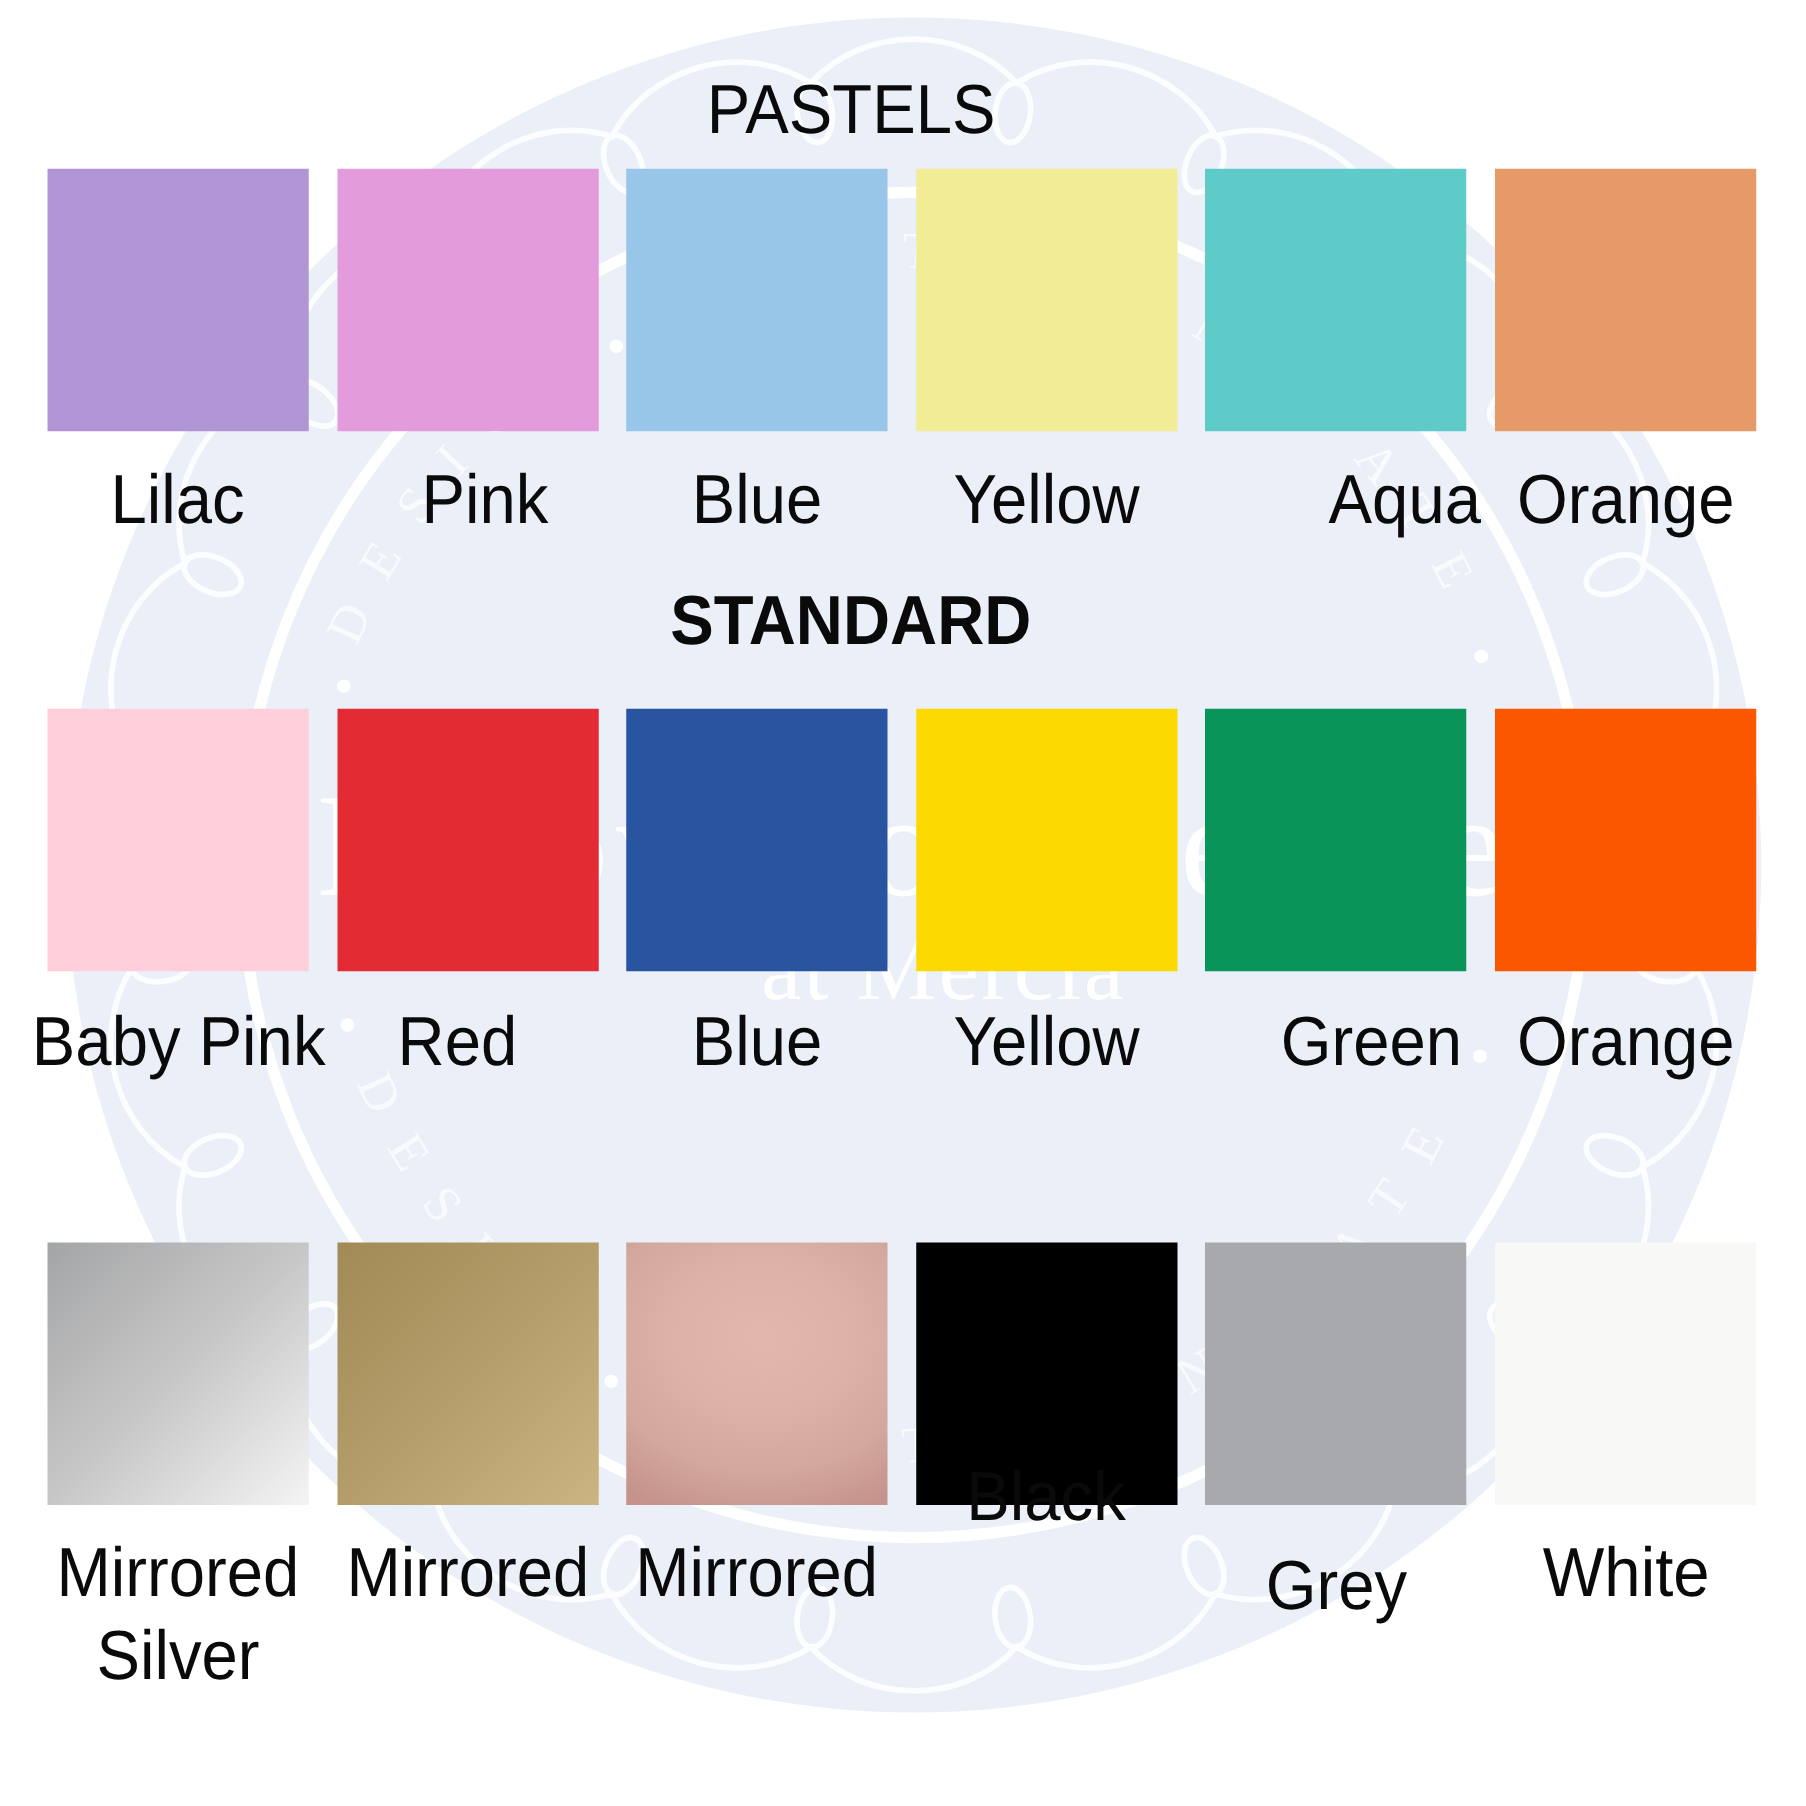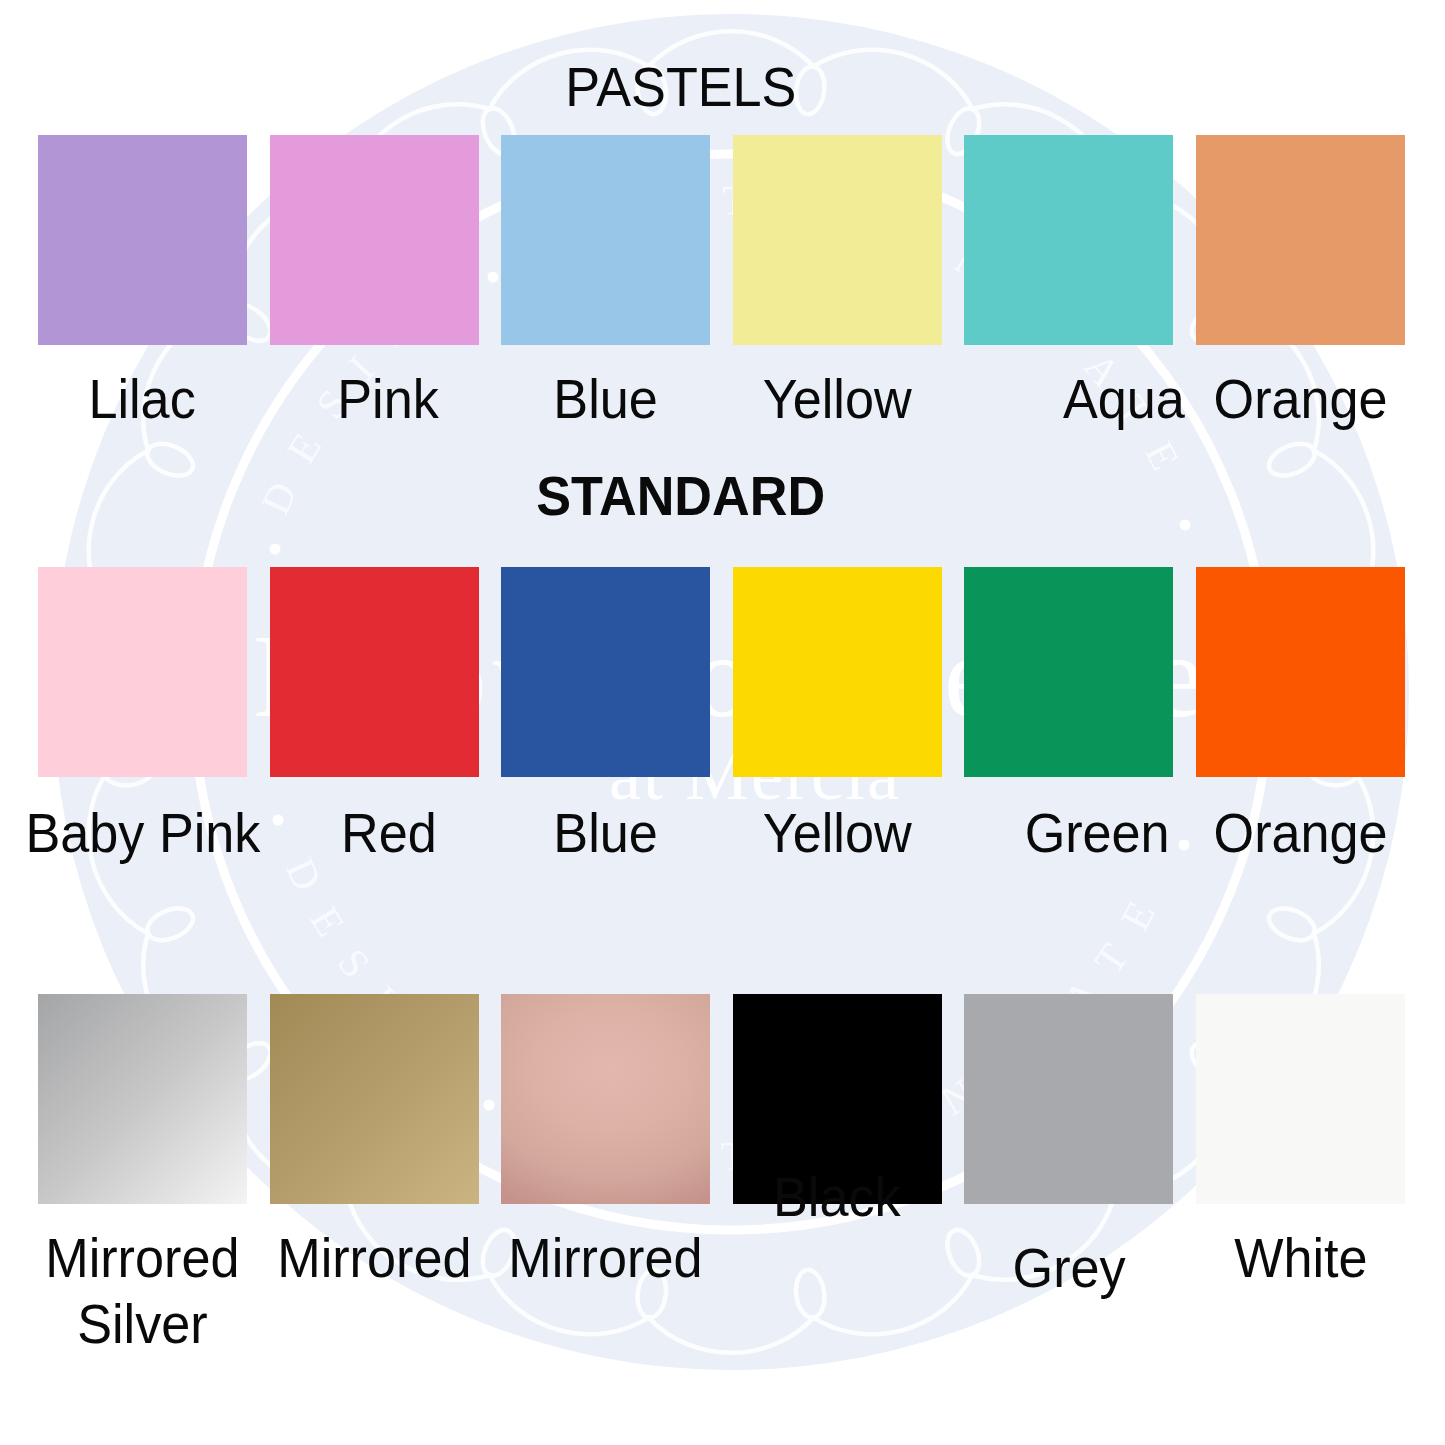--- a/index.html
+++ b/index.html
@@ -109,21 +109,21 @@
       </div>
       <div class="swatch" style="left: 1196px; top: 135px; background: rgb(230, 154, 104);"></div>
       <div class="label" style="left: 1196px; top: 365.541px;">
         <div class="ln"><span>Orange</span></div>
       </div>
       <div class="swatch" style="left: 38px; top: 567px; background: rgb(255, 206, 219);"></div>
       <div class="label" style="left: 38px; top: 799.741px;">
         <div class="ln"><span>Baby Pink</span></div>
       </div>
       <div class="swatch" style="left: 269.6px; top: 567px; background: rgb(226, 43, 50);"></div>
-      <div class="label" style="left: 284px; top: 799.741px;">
+      <div class="label" style="left: 261px; top: 799.741px;">
         <div class="ln"><span>Red</span></div>
       </div>
       <div class="swatch" style="left: 501.2px; top: 567px; background: rgb(40, 84, 160);"></div>
       <div class="label" style="left: 501.2px; top: 799.741px;">
         <div class="ln"><span>Blue</span></div>
       </div>
       <div class="swatch" style="left: 732.8px; top: 567px; background: rgb(252, 217, 0);"></div>
       <div class="label" style="left: 732.8px; top: 799.741px;">
         <div class="ln"><span>Yellow</span></div>
       </div>

